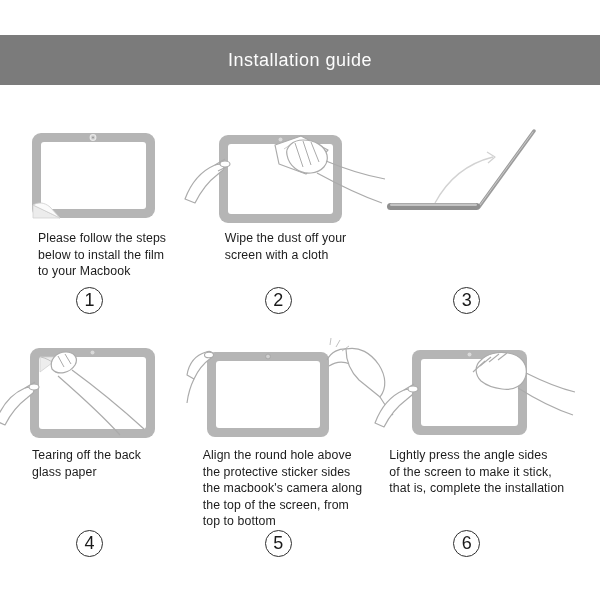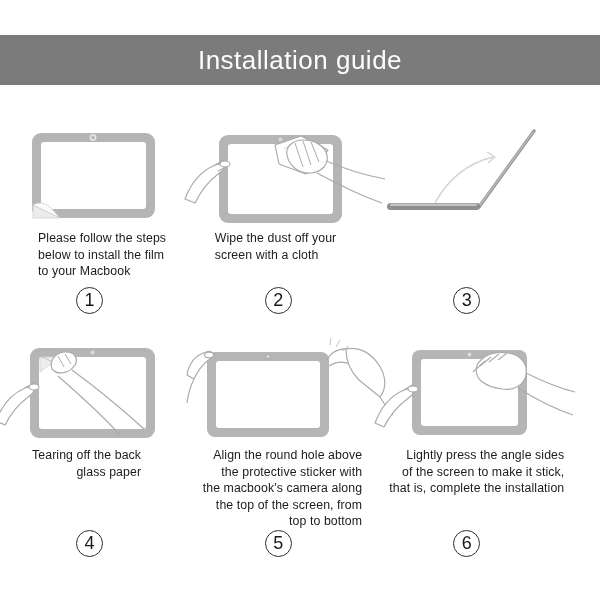--- a/index.html
+++ b/index.html
@@ -4,33 +4,33 @@
 <style>
   html,body{margin:0;padding:0;background:#ffffff;}
   .page{
     position:relative;width:600px;height:600px;background:#ffffff;
     font-family:"Liberation Sans", sans-serif;overflow:hidden;
   }
   .header{
     position:absolute;top:35px;left:0;width:600px;height:50px;
     background:#7b7b7b;color:#fdfdfd;
     display:flex;align-items:center;justify-content:center;
-    font-size:26px;letter-spacing:0.5px;
+    font-size:18px;letter-spacing:0.5px;
   }
   .row{position:absolute;left:0;width:566px;display:flex;}
   .row1{top:115px;height:220px;}
   .row2{top:335px;height:240px;}
   .cell{position:relative;width:200px;height:100%;}
   .illus{position:absolute;top:0;left:0;overflow:visible;pointer-events:none;}
   .caption{
     position:absolute;font-size:12.3px;line-height:16.5px;color:#1c1c1c;
     white-space:pre;letter-spacing:0.1px;
   }
   .row1 .caption{top:115px;}
-  .row2 .caption{top:112px;text-align:right;}
+  .row2 .caption{top:112px;}
   .stepnum{
     position:absolute;left:76px;width:27px;height:27px;border:1.5px solid #2e2e2e;
     border-radius:50%;display:flex;align-items:center;justify-content:center;
     font-size:18px;color:#1a1a1a;box-sizing:border-box;
   }
   .row1 .stepnum{top:172px;}
   .row2 .stepnum{top:195px;}
   svg path, svg circle, svg rect { vector-effect: non-scaling-stroke; }
 </style>
 </head>
@@ -76,21 +76,21 @@
         <path d="M95,34 L104,28 M101,44 L112,35" fill="none" stroke="#c6c6c6" stroke-width="0.9"></path>
 
         <path d="M98,40 C96,32 104,25 114,25 C126,25 136,31 138,40 C140,49 133,57 122,58 C110,59 100,51 98,40 Z" fill="#ffffff" stroke="#ababab" stroke-width="1.2"></path>
         <path d="M106,28 L114,52" fill="none" stroke="#ababab" stroke-width="1"></path>
         <path d="M114,26 L122,50" fill="none" stroke="#ababab" stroke-width="1"></path>
         <path d="M122,27 L130,47" fill="none" stroke="#ababab" stroke-width="1"></path>
 
         <path d="M137,46 C156,54 174,60 196,64" fill="none" stroke="#ababab" stroke-width="1.2"></path>
         <path d="M128,58 C150,70 170,80 193,88" fill="none" stroke="#ababab" stroke-width="1.2"></path>
       </svg>
-      <div class="caption" style="left:26px">Wipe the dust off your
+      <div class="caption" style="left:36px">Wipe the dust off your
 screen with a cloth</div>
       <div class="stepnum">
         <span>2</span>
       </div>
     </div>
 
     <div class="cell">
       <svg class="illus" width="200" height="118" viewBox="0 0 200 118">
 
         <path d="M58,88 C72,62 92,48 116,42" fill="none" stroke="#d2d2d2" stroke-width="1.3"></path>
@@ -150,21 +150,21 @@
         <path d="M147,12 L151,5" fill="none" stroke="#c2c2c2" stroke-width="1"></path>
         <path d="M153,16 L160,11" fill="none" stroke="#c2c2c2" stroke-width="1"></path>
         <path d="M141,10 L142,3" fill="none" stroke="#c2c2c2" stroke-width="1"></path>
 
         <path d="M138,25 C142,17 150,13 159,14" fill="none" stroke="#ababab" stroke-width="1.2"></path>
         <path d="M140,31 C146,27 154,26 161,29" fill="none" stroke="#ababab" stroke-width="1.2"></path>
         <path d="M157,14 C170,11 182,18 190,30 C197,41 198,53 191,62 L170,45 C162,37 157,26 157,14 Z" fill="#ffffff" stroke="#ababab" stroke-width="1.2" stroke-linejoin="round"></path>
         <path d="M191,62 C196,70 200,76 204,80" fill="none" stroke="#ababab" stroke-width="1.2"></path>
       </svg>
       <div class="caption" style="left:14px">Align the round hole above
-the protective sticker with
+the protective sticker sides
 the macbook's camera along
 the top of the screen, from
 top to bottom</div>
       <div class="stepnum">
         <span>5</span>
       </div>
     </div>
 
     <div class="cell">
       <svg class="illus" width="200" height="115" viewBox="0 0 200 115">

